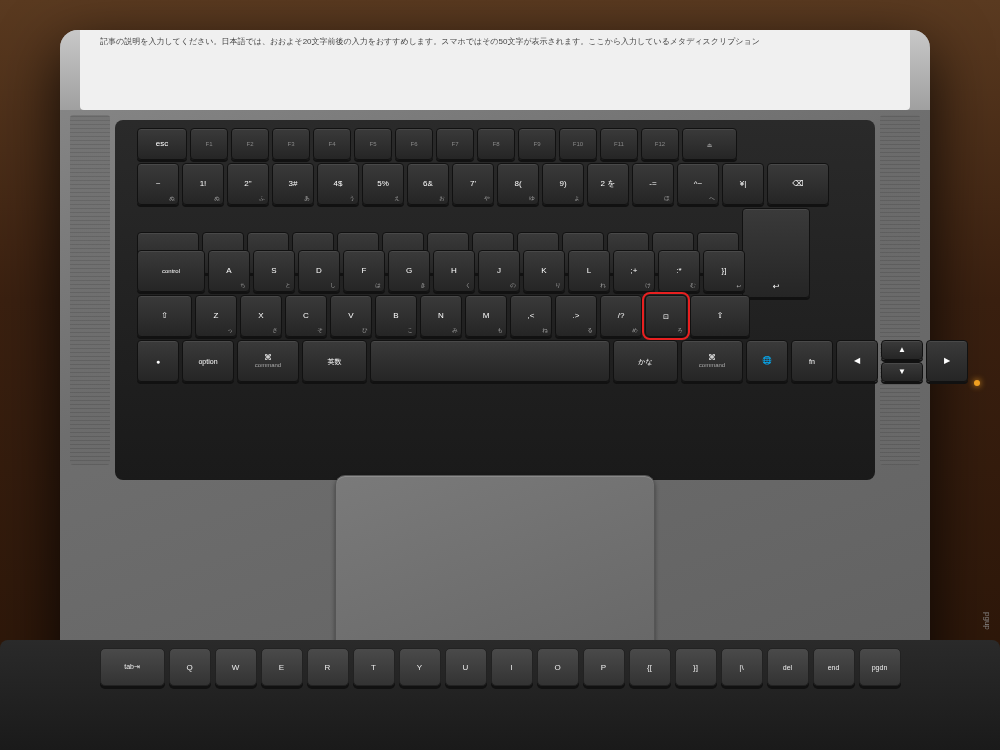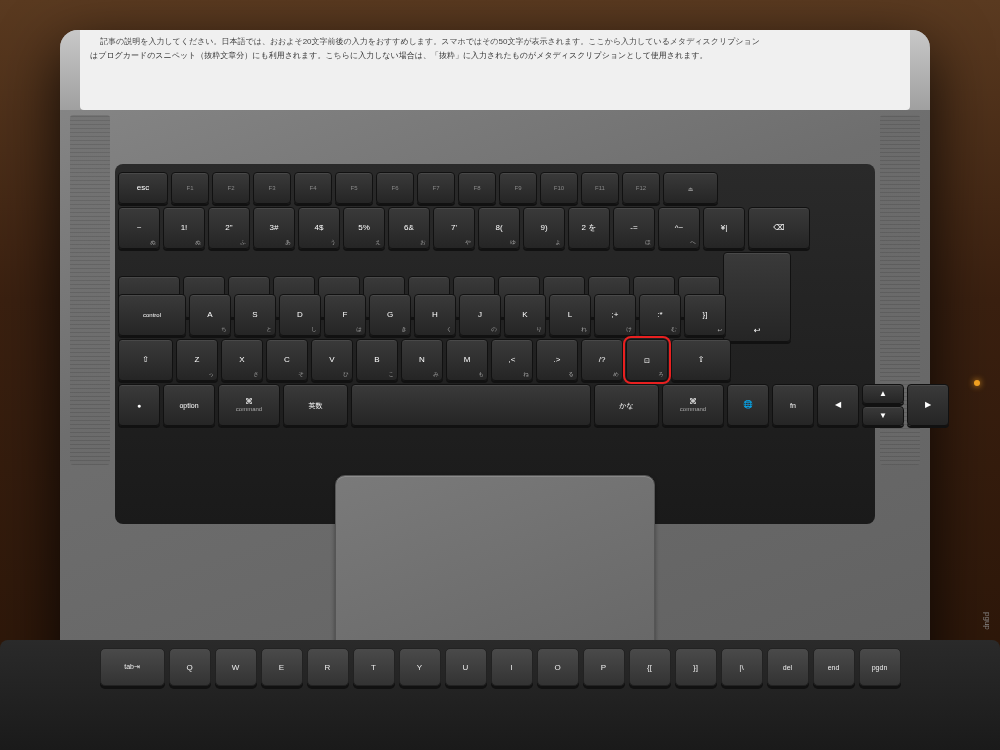--- a/index.html
+++ b/index.html
@@ -112,22 +112,21 @@
 
     
     .keyboard-area {
       position: absolute;
       top: 90px;
       left: 55px;
       width: 760px;
       height: 360px;
       background: linear-gradient(180deg, #2a2a2a 0%, #1a1a1a 100%);
       border-radius: 8px;
-      padding: 8px 3px;
-      margin-top: 44px;
+      padding: 8px 22px;
     }
 
     
     .key-row {
       display: flex;
       gap: 3px;
       margin-bottom: 3px;
       align-items: center;
     }
 
@@ -298,21 +297,20 @@
 
 <div class="scene">
   <div class="desk"></div>
 
   <div class="laptop">
 
     <div class="screen-area">
       <div class="screen-content">
         <div class="screen-text">
           <div class="line1">記事の説明を入力してください。日本語では、おおよそ20文字前後の入力をおすすめします。スマホではその50文字が表示されます。ここから入力しているメタディスクリプション</div>
-          <div class="line2">はブログカードのスニペット（抜粋文章分）にも利用されます。こちらに入力しない場合は、「抜粋」に入力されたものがメタディスクリプションとして使用されます。</div>
         </div>
       </div>
     </div>
 
     <div class="speaker-left"></div>
     <div class="speaker-right"></div>
 
     <div class="keyboard-area">
 
       <div class="key-row">

